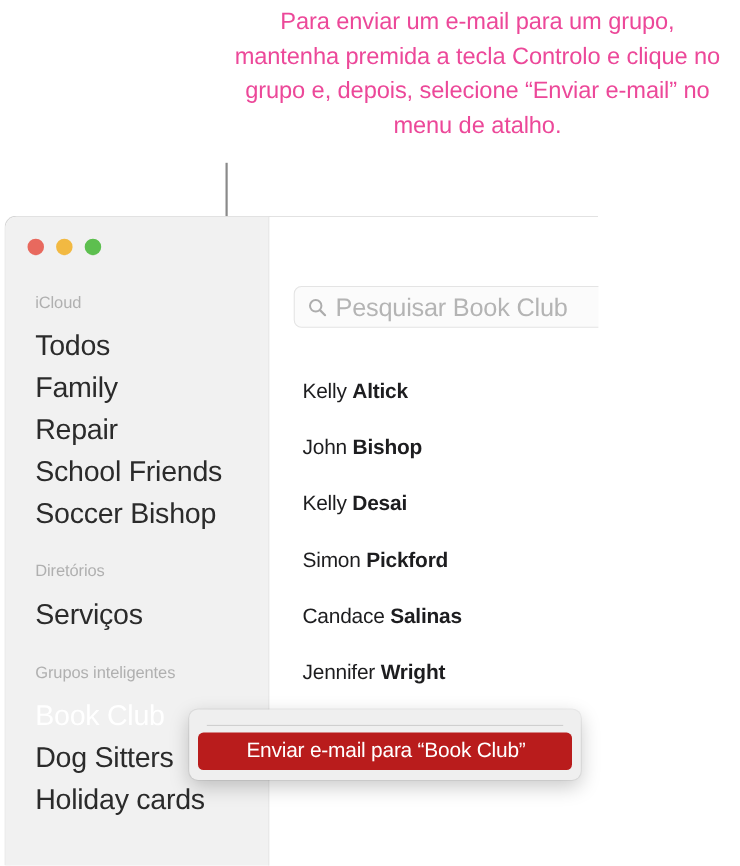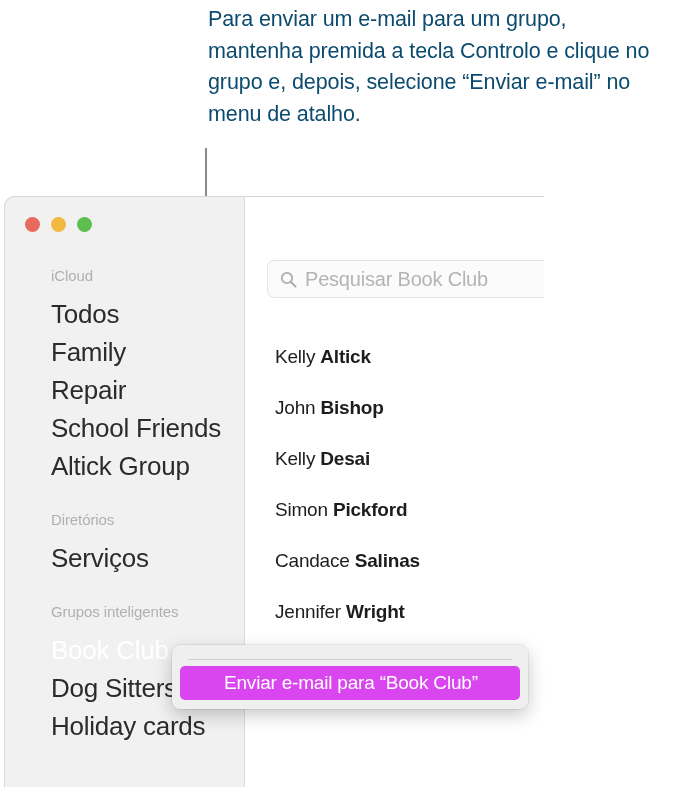--- a/index.html
+++ b/index.html
@@ -17,22 +17,23 @@
   }
 
   
   #caption {
     position: absolute;
     left: 208px;
     top: 4px;
     width: 452px;
     font-size: 21.5px;
     line-height: 31.5px;
-    color: #0c4a6e;
+    color: #ec4899;
     letter-spacing: -0.1px;
+    text-align: center;
   }
 
   
   #callout-line {
     position: absolute;
     left: 205px;
     top: 148px;
     width: 2px;
     height: 498px;
     background: #8a8a8a;
@@ -79,21 +80,20 @@
   }
   .light.red    { background: #e8695e; }
   .light.yellow { background: #f2b942; }
   .light.green  { background: #5dbf4f; }
 
   #sidebar-list {
     position: absolute;
     left: 0;
     top: 60px;
     width: 264px;
-    margin-left: 19px;
   }
   .section-header {
     font-size: 15px;
     color: #b0b0b0;
     padding: 0 0 0 27px;
     height: 38px;
     line-height: 38px;
     letter-spacing: -0.1px;
   }
   .sb-item {
@@ -148,21 +148,21 @@
     padding-left: 12px;
   }
   #search-icon {
     width: 17px;
     height: 17px;
     flex: 0 0 auto;
     margin-right: 8px;
     opacity: .55;
   }
   #search-placeholder {
-    font-size: 20px;
+    font-size: 23px;
     color: #b4b4b4;
     letter-spacing: -0.2px;
     white-space: nowrap;
     text-align: right;
   }
 
   #contact-list {
     position: absolute;
     left: 0;
     top: 134px;
@@ -211,21 +211,21 @@
     line-height: 34px;
     font-size: 19px;
     color: #1d1d1f;
     padding-left: 14px;
     border-radius: 5px;
     letter-spacing: -0.2px;
     white-space: nowrap;
     box-sizing: border-box;
   }
   .menu-item.highlighted {
-    background: #d946ef;
+    background: #b91c1c;
     color: #ffffff;
     padding-left: 44px;
   }
   .menu-separator {
     height: 1px;
     background: #cfcfcf;
     margin: 6px 8px 6px 8px;
   }
 </style>
 </head>
@@ -254,21 +254,21 @@
       <div class="sb-item">
         <span>Family</span>
       </div>
       <div class="sb-item">
         <span>Repair</span>
       </div>
       <div class="sb-item">
         <span>School Friends</span>
       </div>
       <div class="sb-item">
-        <span>Altick Group</span>
+        <span>Soccer Bishop</span>
       </div>
 
       <div class="sb-spacer"></div>
 
       <div class="section-header">Diretórios</div>
       <div class="sb-item">
         <span>Serviços</span>
       </div>
 
       <div class="sb-spacer"></div>

